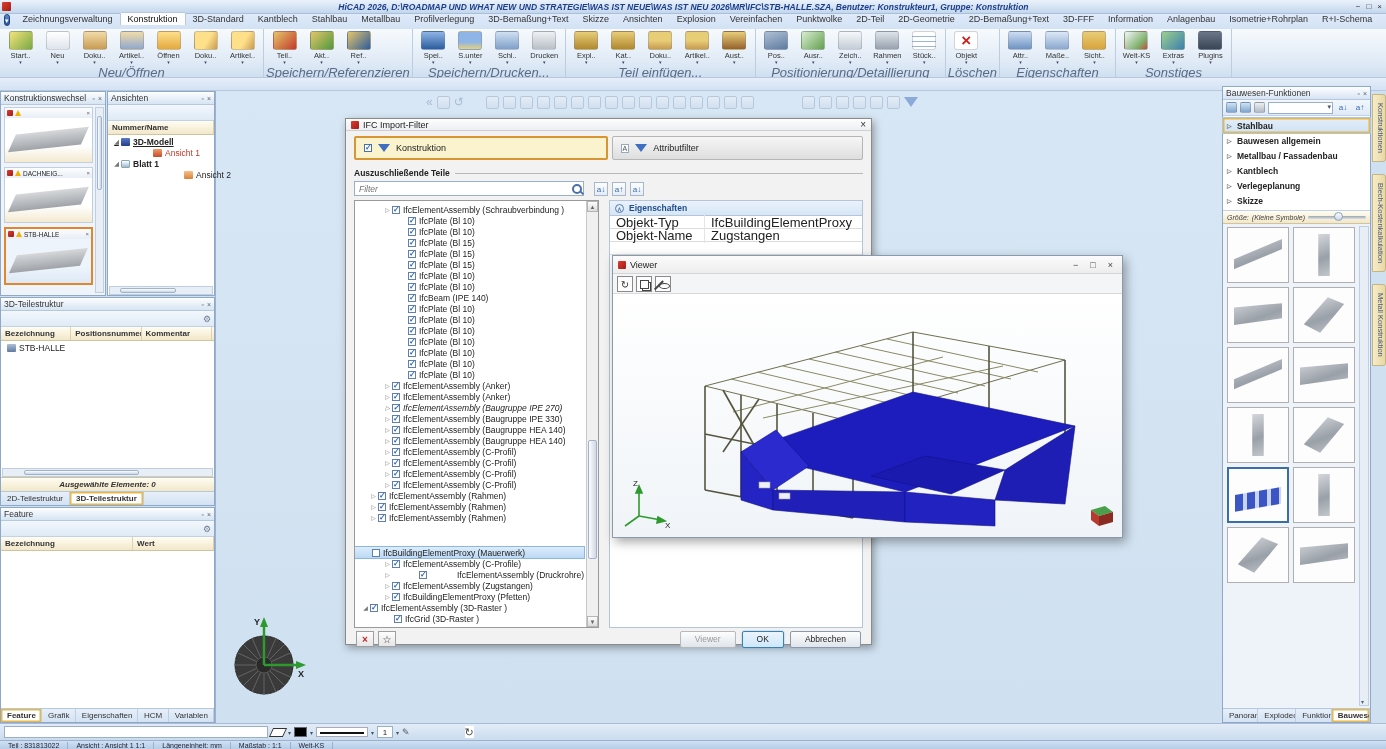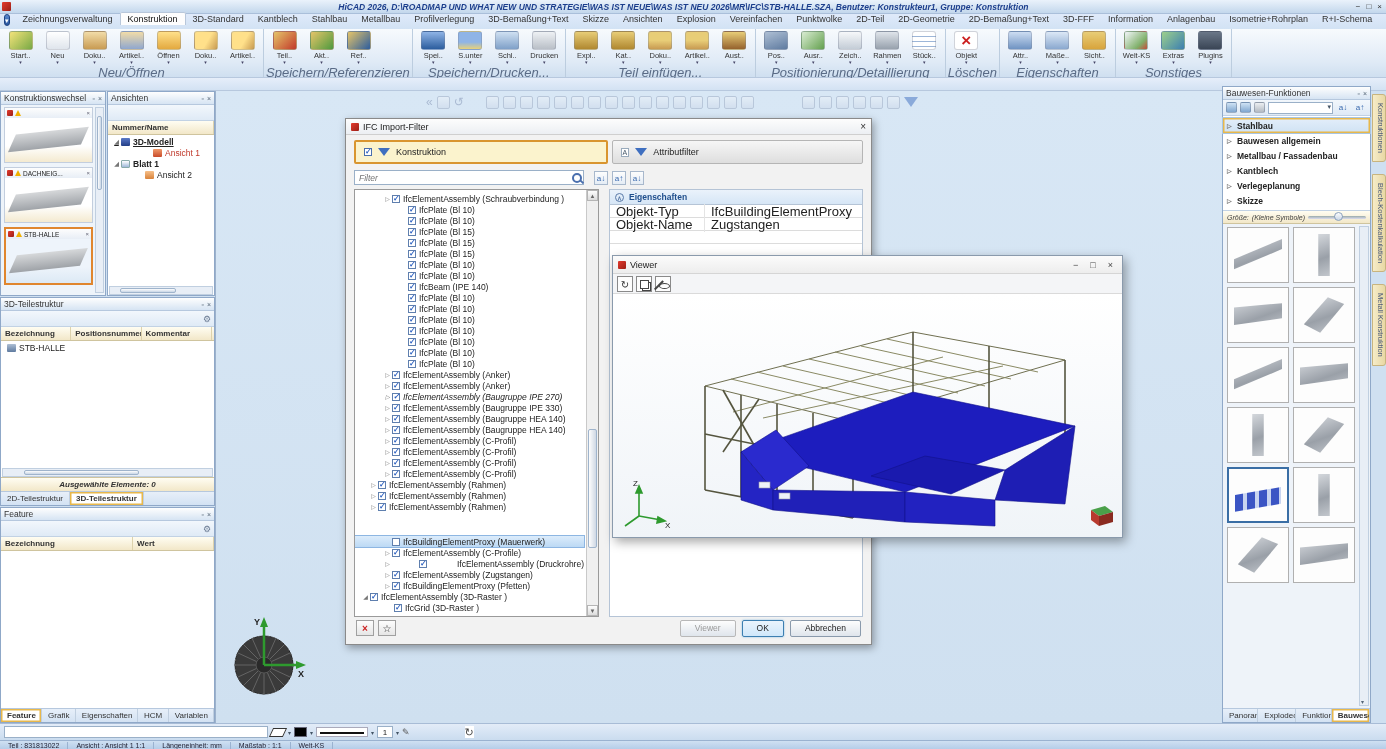--- a/index.html
+++ b/index.html
@@ -586,21 +586,21 @@
       <div class="trow red" style="padding-left: 36px;">
         <span class="arr"></span>
         <span class="tico" data-ic="view-red"></span>
         <span>Ansicht 1</span>
       </div>
       <div class="trow bold" style="padding-left: 4px;">
         <span class="arr">◢</span>
         <span class="tico" data-ic="sheet"></span>
         <span>Blatt 1</span>
       </div>
-      <div class="trow" style="padding-left: 28px;">
+      <div class="trow" style="padding-left: 28px; margin-left: 39px;">
         <span class="arr"></span>
         <span class="tico" data-ic="view"></span>
         <span>Ansicht 2</span>
       </div>
     </div>
   <div class="hscroll">
       <i></i>
     </div>
 </div>
 
@@ -694,20 +694,21 @@
         <span class="minicb"></span>
         <span class="funnel"></span>
         <span>Konstruktion</span>
       </div>
       <div class="modbtn attrib">
         <span style="font-size:7px;color:#456;border:1px solid #9ab;padding:0 1px;background:#fff">A</span>
         <span class="funnel"></span>
         <span>Attributfilter</span>
       </div>
     </div>
+    <div class="legend">Auszuschließende Teile</div>
     <div class="filterrow">
       <input class="filterinput" placeholder="Filter" style="">
       <span class="maglass"></span>
       <span style="width:4px"></span>
       <span class="fbtn">a↓</span>
       <span class="fbtn">a↑</span>
       <span class="fbtn">a↓</span>
     </div>
     <div class="dcontent">
       <div class="treebox">
@@ -855,21 +856,21 @@
           <div class="trow" style="padding-left: 14px;">
             <span class="arr">▷</span>
             <span class="cb" data-chk="1"></span>
             <span>IfcElementAssembly (Rahmen)</span>
           </div>
           <div class="trow" style="padding-left: 14px;">
             <span class="arr">▷</span>
             <span class="cb" data-chk="1"></span>
             <span>IfcElementAssembly (Rahmen)</span>
           </div>
-          <div class="trow sel" style="padding-left: 28px; margin-top: 24px;">
+          <div class="trow sel" style="padding-left: 8px; margin-top: 24px;">
             <span class="arr"></span>
             <span class="cb" data-chk="0"></span>
             <span>IfcBuildingElementProxy (Mauerwerk)</span>
           </div>
           <div class="trow" style="padding-left: 28px;">
             <span class="arr">▷</span>
             <span class="cb" data-chk="1"></span>
             <span>IfcElementAssembly (C-Profile)</span>
           </div>
           <div class="trow" style="padding-left: 28px; justify-content: space-between;">

